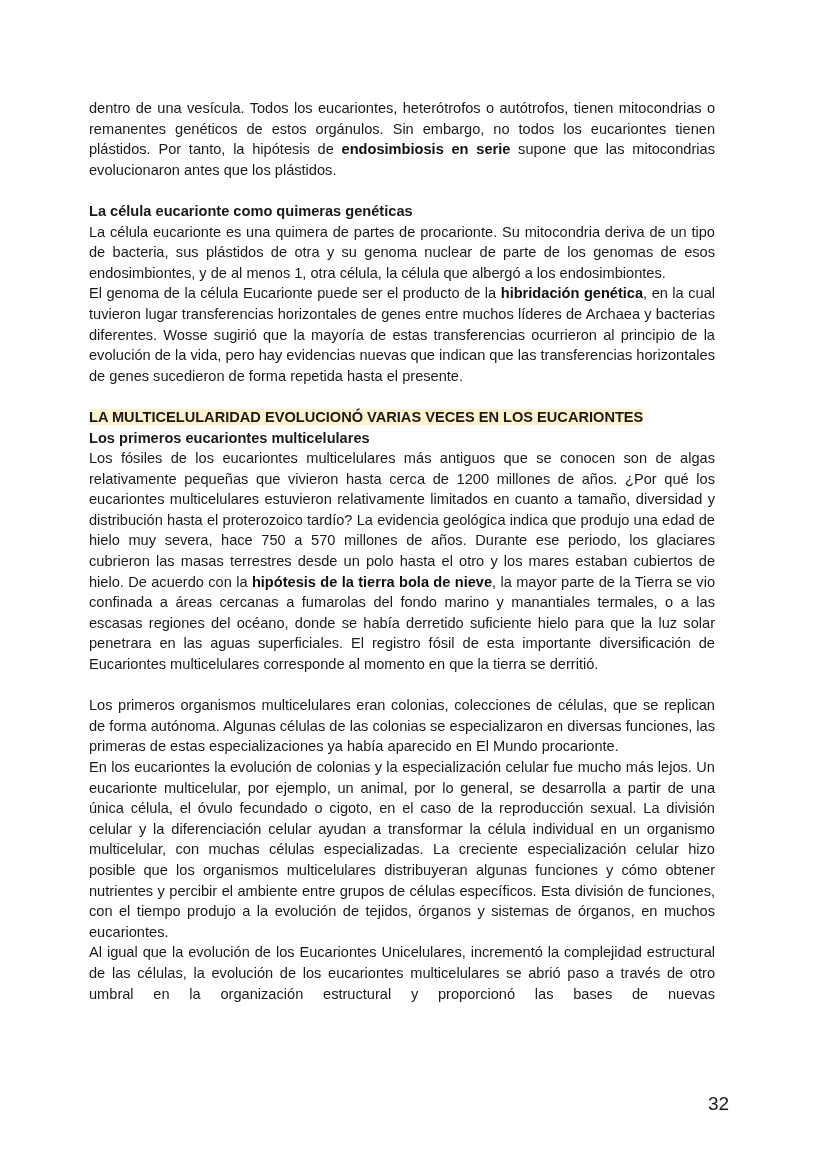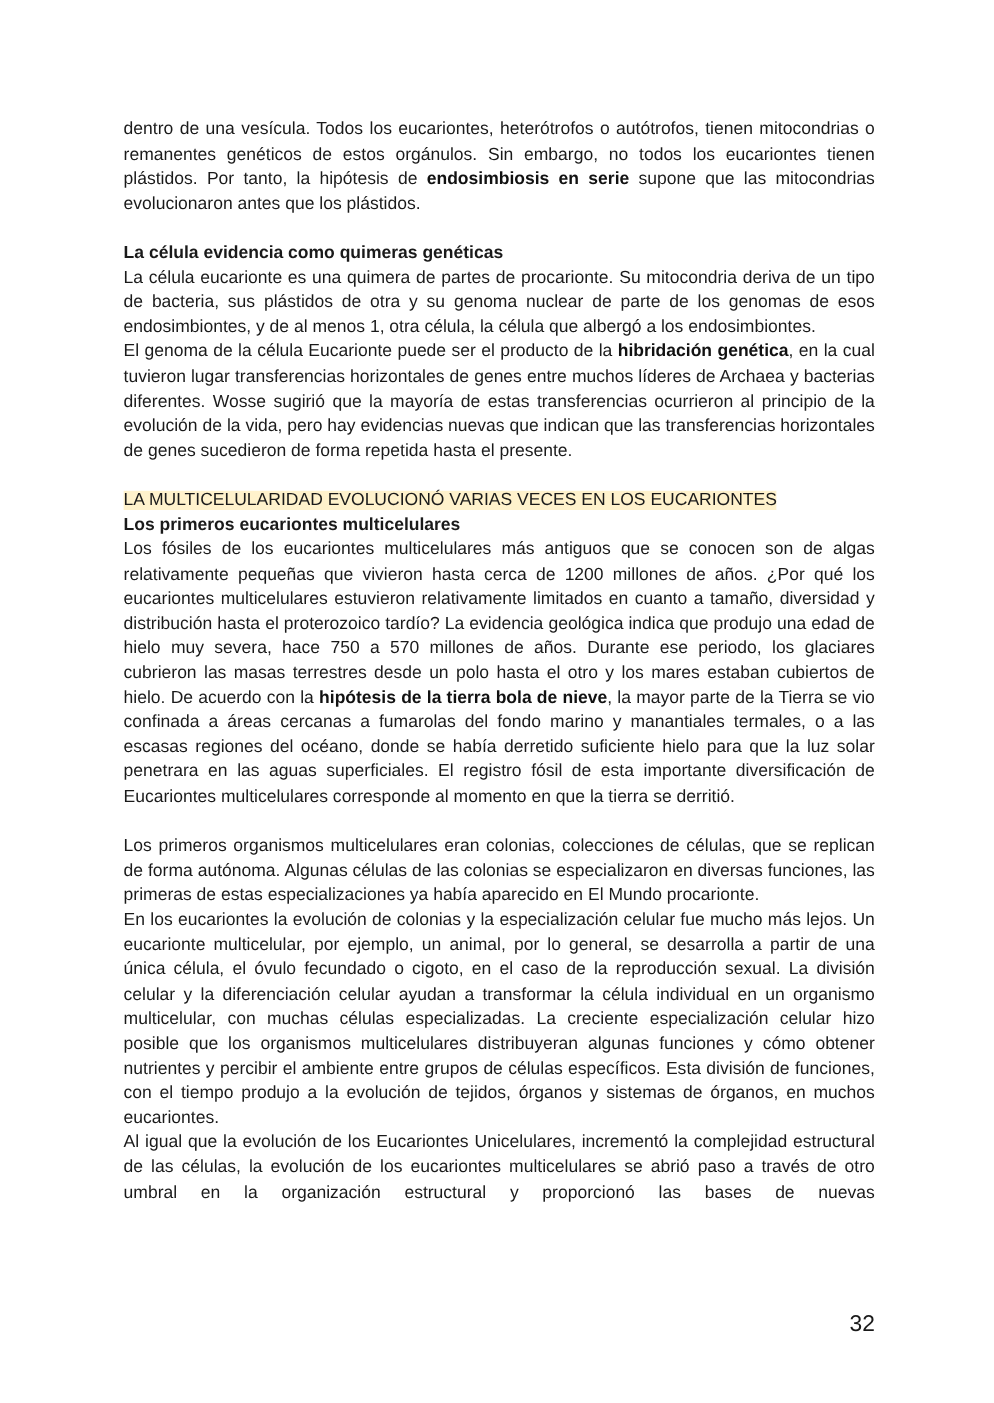--- a/index.html
+++ b/index.html
@@ -10,37 +10,37 @@
     body {
       width: 828px;
       height: 1169px;
       position: relative;
       overflow: hidden;
       font-family: "Liberation Sans", sans-serif;
       color: #1a1a1a;
     }
     .page {
       position: absolute;
-      left: 103px;
+      left: 89px;
       top: 98px;
       width: 626px;
       font-size: 14.6px;
       line-height: 20.6px;
     }
     .para {
       margin: 0;
       text-align: justify;
     }
     .heading {
       margin: 0;
       font-weight: bold;
     }
     .section-title {
       margin: 0;
-      font-weight: normal;
+      font-weight: bold;
     }
     .section-title span {
       background: #fff2cc;
     }
     .gap {
       height: 20.6px;
     }
     b { font-weight: bold; color: #111; }
     .page-number {
       position: absolute;
@@ -53,21 +53,21 @@
   </style>
 </head>
 <body>
 
 <div class="page">
 
   <p class="para"><span>dentro de una vesícula. Todos los eucariontes, heterótrofos o autótrofos, tienen mitocondrias o remanentes genéticos de  estos orgánulos. Sin embargo, no todos los eucariontes tienen plástidos. Por tanto, la hipótesis de </span><b>endosimbiosis en serie</b><span> supone que las mitocondrias evolucionaron antes que los plástidos.</span></p>
 
   <div class="gap"></div>
 
-  <p class="heading">La célula evidencia como quimeras genéticas</p>
+  <p class="heading">La célula eucarionte como quimeras genéticas</p>
   <p class="para">La célula eucarionte es una quimera de partes de procarionte. Su mitocondria deriva de un tipo de bacteria, sus plástidos de otra y su genoma nuclear de parte de los genomas de esos endosimbiontes, y de al menos 1, otra célula, la célula que albergó a los endosimbiontes.</p>
   <p class="para"><span>El genoma de la célula Eucarionte puede ser el producto de la </span><b>hibridación genética</b><span>, en la cual tuvieron lugar transferencias horizontales de genes entre muchos líderes de Archaea y bacterias diferentes. Wosse sugirió que la mayoría de estas transferencias ocurrieron al principio de la evolución de la vida, pero hay evidencias nuevas que indican que las transferencias horizontales de genes sucedieron de forma repetida hasta el presente.</span></p>
 
   <div class="gap"></div>
 
   <p class="section-title"><span>LA MULTICELULARIDAD EVOLUCIONÓ VARIAS VECES EN LOS EUCARIONTES</span></p>
   <p class="heading">Los primeros eucariontes multicelulares</p>
   <p class="para"><span>Los fósiles de los eucariontes multicelulares más antiguos que se conocen son de algas relativamente pequeñas que vivieron hasta cerca de 1200 millones de años. ¿Por qué los eucariontes multicelulares estuvieron relativamente limitados en cuanto a tamaño, diversidad y distribución hasta el proterozoico tardío? La evidencia geológica indica que produjo una edad de hielo muy severa, hace 750 a 570 millones de años. Durante ese periodo, los glaciares cubrieron las masas terrestres desde un polo hasta el otro y los mares estaban cubiertos de hielo. De acuerdo con la </span><b>hipótesis de la tierra bola de nieve</b><span>, la mayor parte de la Tierra se vio confinada a áreas cercanas a fumarolas del fondo marino y manantiales termales, o a las escasas regiones del océano, donde se había derretido suficiente hielo para que la luz solar penetrara en las aguas superficiales. El registro fósil de esta importante diversificación de Eucariontes multicelulares corresponde al momento en que la tierra se derritió.</span></p>
 
   <div class="gap"></div>

